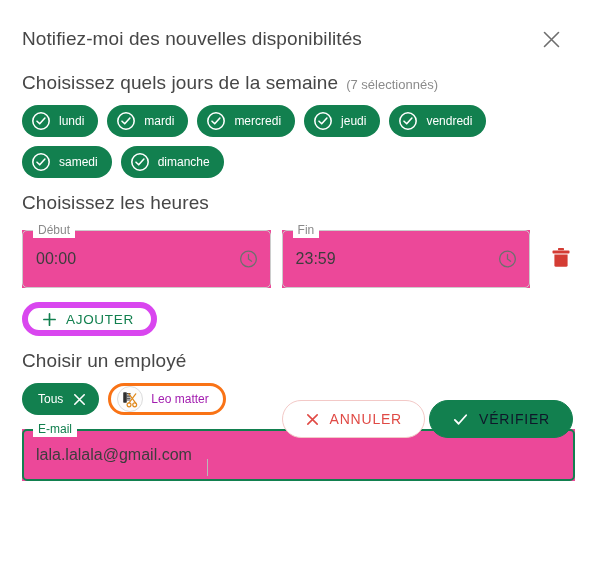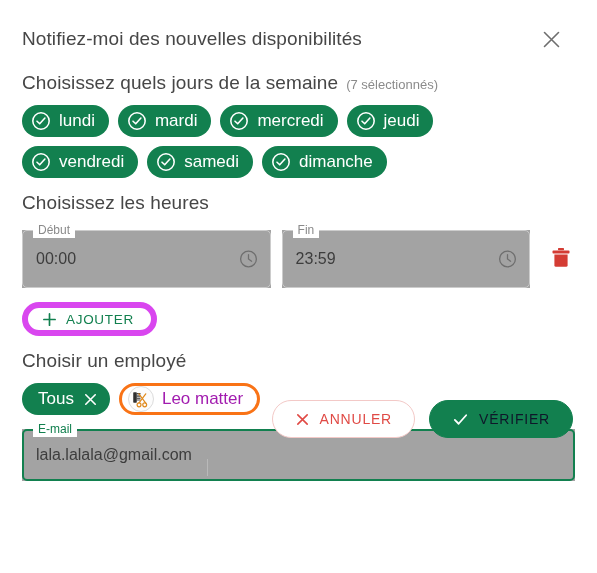--- a/index.html
+++ b/index.html
@@ -82,21 +82,21 @@
     margin-top: 11px;
     max-width: 560px;
   }
   .chip {
     display: inline-flex;
     align-items: center;
     gap: 8px;
     height: 32px;
     padding: 0 14px 0 9px;
     border-radius: 16px;
-    font-size: 17px;
+    font-size: 12px;
     cursor: pointer;
     user-select: none;
     white-space: nowrap;
   }
   .chip.selected {
     background: #12804f;
     color: #ffffff;
     border: none;
   }
   .chip.outlined {
@@ -125,21 +125,21 @@
   .fields-row {
     display: flex;
     align-items: flex-start;
     gap: 11px;
     padding: 0 22px;
     margin-top: 16px;
   }
   .field {
     position: relative;
     height: 58px;
-    background: #a3a3a3;
+    background: #ec4899;
     text-decoration: underline;
   }
   .field-frame {
     position: absolute;
     inset: 0;
     border: 1px solid #cccccc;
     border-radius: 5px;
     pointer-events: none;
   }
   .field.focused .field-frame {
@@ -222,21 +222,21 @@
     cursor: pointer;
   }
 
   
   .footer {
     position: absolute;
     right: 24px;
     bottom: 17px;
     display: flex;
     align-items: center;
-    gap: 14px;
+    gap: 4px;
   }
   .btn {
     display: inline-flex;
     align-items: center;
     gap: 10px;
     height: 38px;
     border-radius: 19px;
     font-size: 14px;
     letter-spacing: 0.8px;
     cursor: pointer;

